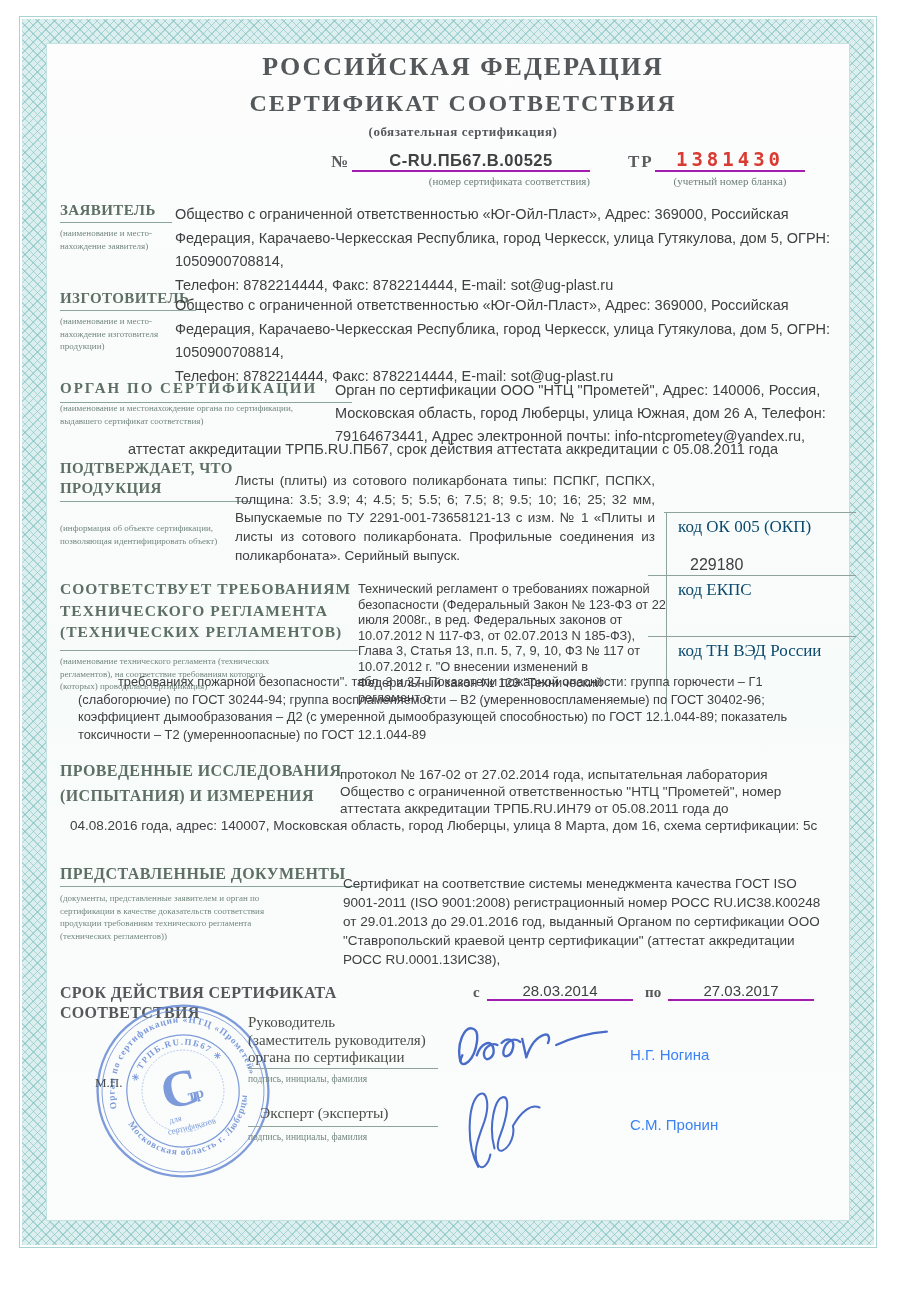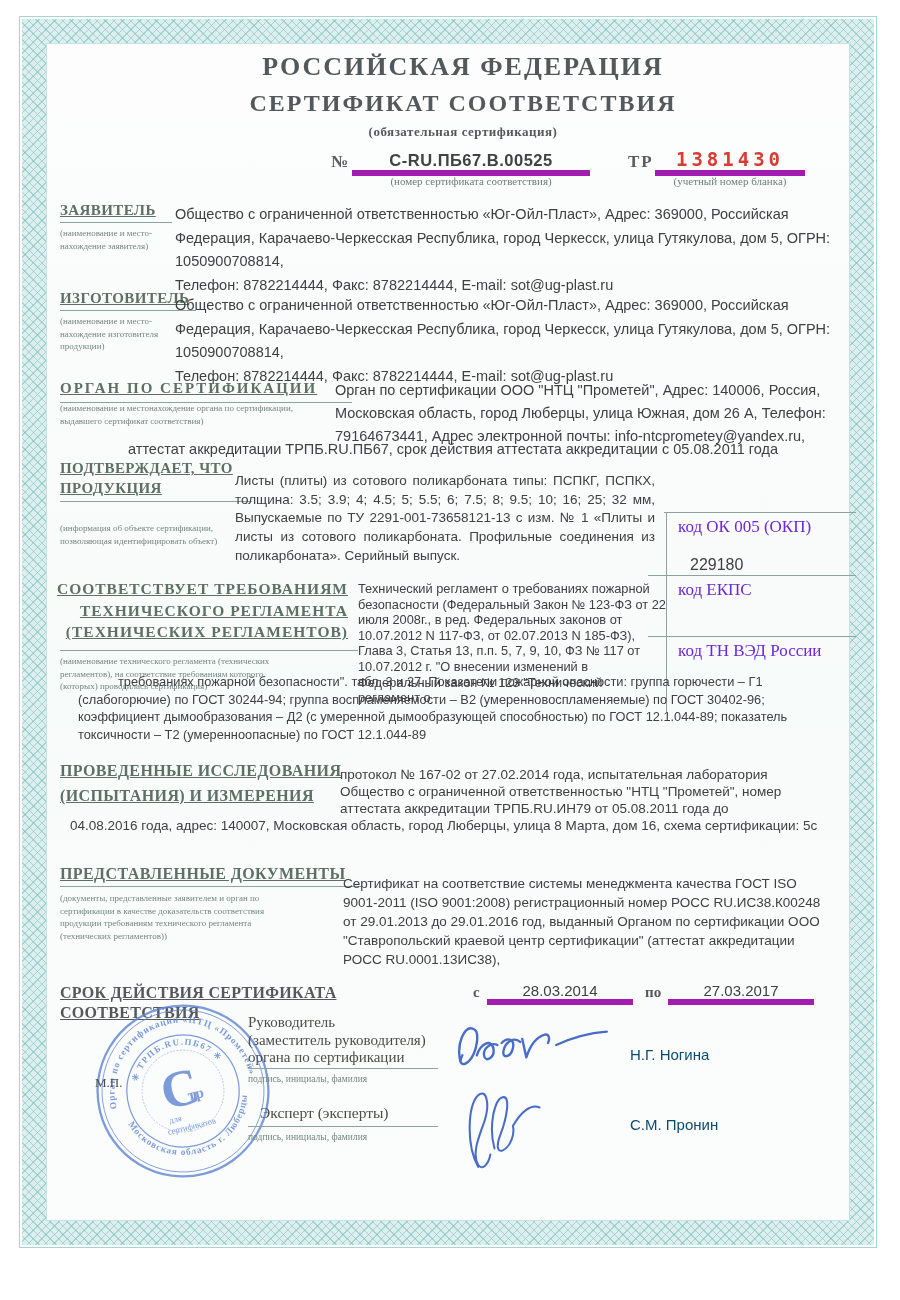--- a/index.html
+++ b/index.html
@@ -15,47 +15,47 @@
       repeating-linear-gradient(45deg, rgba(120,190,190,.55) 0 1px, transparent 1px 6px),
       repeating-linear-gradient(135deg, rgba(120,190,190,.55) 0 1px, transparent 1px 6px),
       #dceeed;}
   .frame-hole{position:absolute;left:46px;top:43px;right:50px;bottom:79px;
     background:linear-gradient(180deg,#fcfdfc 0%,#f7fbfa 55%,#fbfdfc 100%);
     border:1px solid #c4e2e1;}
 
   
   .title{font-family:"Liberation Serif",serif;font-weight:bold;color:#55585a;text-align:center;margin-left:23px;}
   .caption{font-family:"Liberation Serif",serif;color:#6f8078;font-size:11px;text-align:center;}
-  .sec-label{font-family:"Liberation Serif",serif;font-weight:bold;color:#5e7066;font-size:15px;letter-spacing:.4px;line-height:20px;text-decoration:underline;}
+  .sec-label{font-family:"Liberation Serif",serif;font-weight:bold;color:#5e7066;font-size:15px;letter-spacing:.4px;line-height:20px;}
   .sec-sub{font-family:"Liberation Serif",serif;color:#74877e;font-size:9px;line-height:12.5px;}
   .body-txt{color:#3e4042;font-size:14.5px;line-height:23.5px;}
   .rule{background:#8fa39b;height:1px;}
   .u{border-bottom:1px solid #8aa59b;}
-  .dash-line{border-bottom:6px solid #a21caf;}
-  .code-label{font-family:"Liberation Serif",serif;color:#6d28d9;font-size:17px;}
+  .dash-line{border-bottom:2px solid #a21caf;}
+  .code-label{font-family:"Liberation Serif",serif;color:#0c4a6e;font-size:17px;}
   .num-value{color:#3f4143;font-size:16.5px;text-align:center;font-weight:bold;letter-spacing:.5px;}
   .red-num{color:#d93a31;font-size:19px;font-weight:bold;letter-spacing:4px;text-align:center;font-family:"DejaVu Sans Mono",monospace;}
-  .sig-name{color:#0c4a6e;font-size:15px;}
+  .sig-name{color:#3b82f6;font-size:15px;}
 </style>
 </head>
 <body>
 
 <div class="page">
 
   <div class="frame-outline"></div>
   <div class="frame-band"></div>
   <div class="frame-hole"></div>
 
   <div class="abs title" style="left:0;top:52px;width:880px;font-size:26px;letter-spacing:2px;">РОССИЙСКАЯ ФЕДЕРАЦИЯ</div>
   <div class="abs title" style="left:0;top:90px;width:880px;font-size:24px;letter-spacing:2px;">СЕРТИФИКАТ СООТВЕТСТВИЯ</div>
   <div class="abs title" style="left:0;top:124px;width:880px;font-size:13px;font-weight:bold;letter-spacing:.5px;">(обязательная сертификация)</div>
 
   <div class="abs" style="left:331px;top:152px;font-family:'Liberation Serif',serif;font-size:17px;color:#5b5e60;font-weight:bold;">№</div>
   <div class="abs num-value dash-line" style="left:352px;top:151px;width:238px;">C-RU.ПБ67.В.00525</div>
-  <div class="abs caption" style="left:352px;top:175px;width:238px;">(номер сертификата соответствия)</div>
+  <div class="abs caption" style="left:352px;top:175px;width:238px;text-align:right;">(номер сертификата соответствия)</div>
 
   <div class="abs" style="left:628px;top:152px;font-family:'Liberation Serif',serif;font-size:17px;font-weight:bold;color:#5b5e60;letter-spacing:2px;">ТР</div>
   <div class="abs red-num dash-line" style="left:655px;top:148px;width:150px;">1381430</div>
   <div class="abs caption" style="left:640px;top:175px;width:180px;">(учетный номер бланка)</div>
 
   <div class="abs sec-label u" style="left:60px;top:200px;width:112px;padding-bottom:2px;">ЗАЯВИТЕЛЬ</div>
   <div class="abs sec-sub pre" style="left:60px;top:227px;width:120px;">(наименование и место-
 нахождение  заявителя)</div>
   <div class="abs body-txt pre" style="left:175px;top:203px;width:672px;">Общество с ограниченной ответственностью «Юг-Ойл-Пласт», Адрес: 369000, Российская Федерация, Карачаево-Черкесская Республика, город Черкесск, улица Гутякулова, дом 5, ОГРН: 1050900708814,
 Телефон: 8782214444, Факс: 8782214444, E-mail: sot@ug-plast.ru</div>
@@ -81,21 +81,21 @@
 
   <div class="abs rule" style="left:664px;top:512px;width:192px;"></div>
   <div class="abs rule" style="left:666px;top:512px;width:1px;height:200px;"></div>
   <div class="abs code-label" style="left:678px;top:517px;">код ОК 005 (ОКП)</div>
   <div class="abs" style="left:690px;top:556px;font-size:16px;color:#3e4042;">229180</div>
   <div class="abs rule" style="left:648px;top:575px;width:208px;"></div>
   <div class="abs code-label" style="left:678px;top:580px;">код ЕКПС</div>
   <div class="abs rule" style="left:648px;top:636px;width:208px;"></div>
   <div class="abs code-label" style="left:678px;top:641px;">код ТН ВЭД России</div>
 
-  <div class="abs sec-label pre" style="left:48px;top:578px;width:300px;font-size:15.5px;letter-spacing:1px;line-height:21.5px;text-align:right;">СООТВЕТСТВУЕТ ТРЕБОВАНИЯМ
+  <div class="abs sec-label pre" style="left:60px;top:578px;width:300px;font-size:15.5px;letter-spacing:1px;line-height:21.5px;">СООТВЕТСТВУЕТ ТРЕБОВАНИЯМ
 ТЕХНИЧЕСКОГО  РЕГЛАМЕНТА
 (ТЕХНИЧЕСКИХ  РЕГЛАМЕНТОВ)</div>
   <div class="abs rule" style="left:60px;top:650px;width:298px;"></div>
   <div class="abs sec-sub pre" style="left:60px;top:655px;width:300px;">(наименование технического регламента (технических
 регламентов), на соответствие требованиям которого
 (которых) проводилась сертификация)</div>
   <div class="abs body-txt" style="left:358px;top:581px;width:308px;font-size:12.8px;line-height:15.6px;">Технический регламент о требованиях пожарной безопасности (Федеральный Закон № 123-ФЗ от 22 июля 2008г., в ред. Федеральных законов от 10.07.2012 N 117-ФЗ, от 02.07.2013 N 185-ФЗ), Глава 3, Статья 13, п.п. 5, 7, 9, 10, ФЗ № 117 от 10.07.2012 г. "О внесении изменений в Федеральный закон № 123 "Технический регламент о</div>
   <div class="abs body-txt" style="left:78px;top:673px;width:762px;font-size:12.8px;line-height:17.5px;text-indent:40px;">требованиях пожарной безопасности". табл. 3 и 27. Показатели пожарной опасности: группа горючести – Г1 (слабогорючие) по ГОСТ 30244-94; группа воспламеняемости – В2 (умеренновоспламеняемые) по ГОСТ 30402-96; коэффициент дымообразования – Д2 (с умеренной дымообразующей способностью) по ГОСТ 12.1.044-89; показатель токсичности – Т2 (умеренноопасные) по ГОСТ 12.1.044-89</div>
 
   <div class="abs sec-label pre" style="left:60px;top:758px;width:320px;font-size:16px;line-height:25px;">ПРОВЕДЕННЫЕ ИССЛЕДОВАНИЯ

